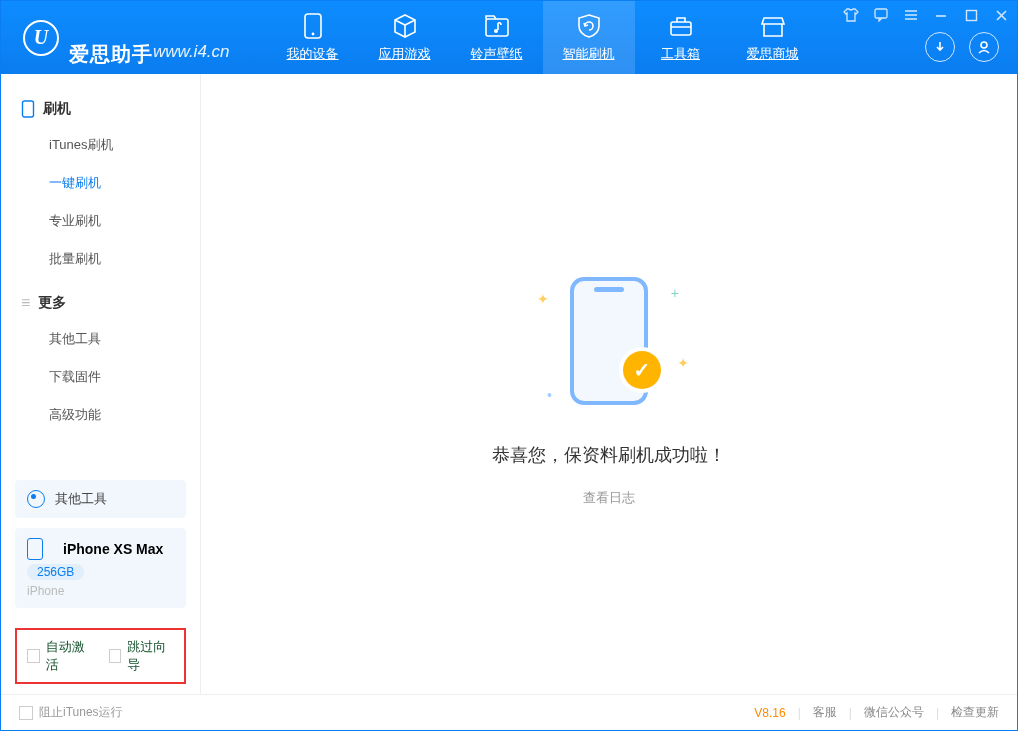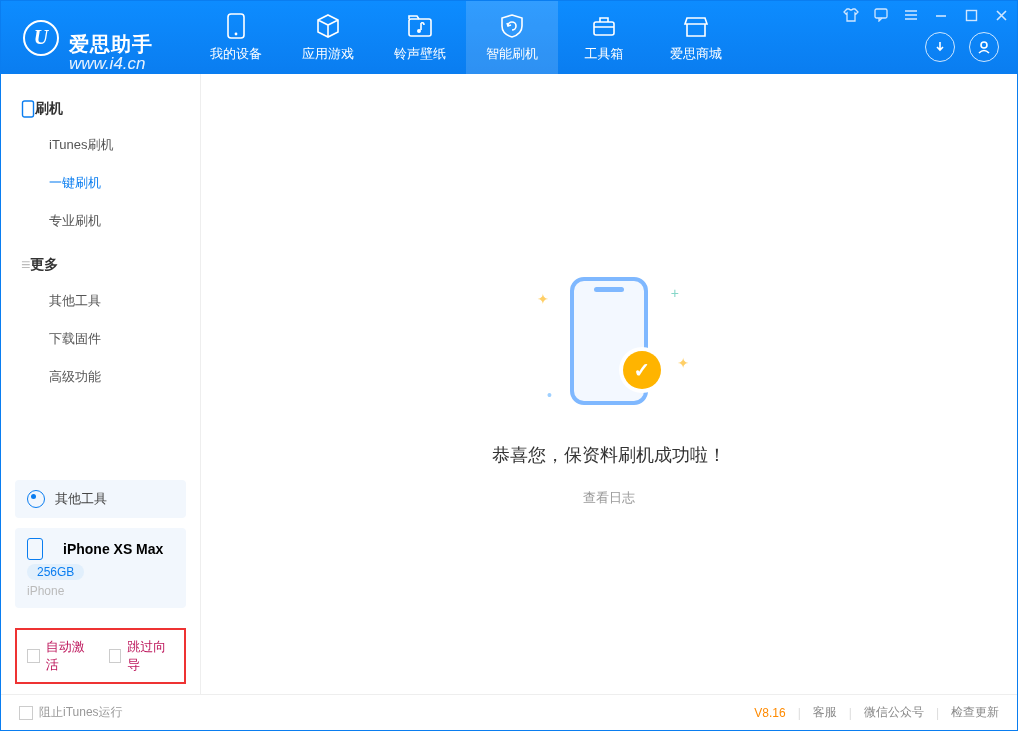--- a/index.html
+++ b/index.html
@@ -1,45 +1,45 @@
 <!DOCTYPE html>
 <html><head>
 <meta charset="utf-8">
 <style>
 * { margin:0; padding:0; box-sizing:border-box; font-family:"Microsoft YaHei","PingFang SC",sans-serif; }
 body { background:#888; display:flex; justify-content:center; align-items:center; min-height:100vh; }
 .window { width:1018px; height:731px; background:#fff; border:1px solid #0a7df0; display:flex; flex-direction:column; position:relative; }
 .titlebar { height:73px; background:linear-gradient(#0d8cff,#0a7df0); display:flex; align-items:center; color:#fff; position:relative; }
 .logo-area { display:flex; align-items:center; padding:0 22px; gap:10px; }
 .logo-badge { width:36px; height:36px; border:2.5px solid #fff; border-radius:50%; display:flex; align-items:center; justify-content:center; font-family:Georgia,serif; font-size:20px; font-weight:bold; font-style:italic; }
-.logo-text { display:flex; flex-direction:column; line-height:1.1;margin-top:32px; }
+.logo-text { display:flex; flex-direction:row; line-height:1.1;margin-top:32px; }
 .logo-text .cn { font-size:20px; font-weight:bold; letter-spacing:1px; }
 .logo-text .en { font-size:17px; opacity:.9;font-style:italic; }
 .tabs { display:flex; height:100%; margin-left:15px; }
-.tab { width:92px; display:flex; flex-direction:column; align-items:center; justify-content:center; gap:6px; font-size:13px; cursor:pointer; }
+.tab { width:92px; display:flex; flex-direction:column; align-items:center; justify-content:center; gap:6px; font-size:13px; cursor:pointer;text-decoration:underline; }
 .tab.active { background:rgba(255,255,255,.15); }
 .tab-icon { width:26px; height:26px; display:flex; align-items:center; justify-content:center; }
 .win-controls { position:absolute; right:6px; top:4px; display:flex; gap:10px; align-items:center; }
 .win-btn { width:20px; height:20px; display:flex; align-items:center; justify-content:center; cursor:pointer; color:#cfe6ff; font-size:13px; }
 .header-actions { position:absolute; right:18px; bottom:12px; display:flex; gap:14px; }
 .circle-btn { width:30px; height:30px; border:1.8px solid rgba(255,255,255,.8); border-radius:50%; display:flex; align-items:center; justify-content:center; cursor:pointer; color:#fff; }
 .body { flex:1; display:flex; overflow:hidden; }
 .sidebar { width:200px; border-right:1px solid #eee; display:flex; flex-direction:column; }
 .side-scroll { flex:1; padding:18px 0 0 0; }
 .side-group { margin-bottom:8px; }
-.side-title { display:flex; align-items:center; gap:0; padding:8px 20px; font-size:14px; color:#333; font-weight:bold; }
+.side-title { display:flex; align-items:center; gap:8px; padding:8px 20px; font-size:14px; color:#333; font-weight:bold; }
 .side-item { padding:10px 20px 10px 48px; font-size:13px; color:#555; cursor:pointer; }
 .side-item.active { color:#0a7df0; }
 .device-area { padding:10px 14px; }
 .device-box { background:#f2f7fd; border-radius:4px; padding:10px 12px; margin-bottom:10px; display:flex; align-items:center; gap:10px; font-size:13px; color:#444; }
 .device-box.dev { flex-direction:column; align-items:flex-start; gap:4px; }
 .dev-name { color:#000000; font-weight:bold; font-size:14px;margin-left:10px; }
 .dev-cap { display:inline-block; background:#e1effc; color:#0a7df0; border-radius:10px; padding:1px 10px; font-size:12px;text-align:right; }
 .dev-type { color:#bbb; font-size:12px; }
-.options-row { border:2px solid #e33; padding:8px 10px; display:flex; gap:16px; align-items:center; font-size:13px; color:#be185d; margin:0 14px 10px; }
+.options-row { border:2px solid #e33; padding:8px 10px; display:flex; gap:16px; align-items:center; font-size:13px; color:#14532d; margin:0 14px 10px; }
 .chk { display:flex; align-items:center; gap:6px; cursor:pointer; }
 .chkbox { width:14px; height:14px; border:1px solid #ccc; background:#fff; }
 .main { flex:1; display:flex; flex-direction:column; align-items:center; justify-content:center; gap:22px; }
 .illus { position:relative; width:160px; height:160px; display:flex; align-items:center; justify-content:center; }
 .phone { width:78px; height:128px; border:4px solid #7fb8ff; border-radius:14px; background:#f3f8ff; position:relative; }
 .phone::before { content:""; position:absolute; top:6px; left:50%; transform:translateX(-50%); width:30px; height:5px; background:#7fb8ff; border-radius:3px; }
 .check-circle { position:absolute; right:28px; bottom:32px; width:38px; height:38px; background:#ffb400; border-radius:50%; display:flex; align-items:center; justify-content:center; color:#fff; font-size:20px; font-weight:bold; box-shadow:0 0 0 4px #fff; }
 .sparkle { position:absolute; font-size:14px; color:#ffcf66; }
 .sp1{left:8px;top:30px;} .sp2{right:10px;top:24px;color:#86d6c8;} .sp3{left:18px;bottom:18px;color:#9fd0ff;} .sp4{right:0;bottom:50px;}
 .msg { font-size:18px; color:#333; }
@@ -183,20 +183,21 @@
             <span>
                 <svg width="14" height="18" viewBox="0 0 14 18">
                   <rect x="1.5" y="1" width="11" height="16" rx="2" fill="none" stroke="#0a7df0" stroke-width="1.4"></rect>
                 </svg>
               </span>
             <span>刷机</span>
           </div>
           <div class="side-item">iTunes刷机</div>
           <div class="side-item active">一键刷机</div>
           <div class="side-item">专业刷机</div>
+          <div class="side-item">批量刷机</div>
         </div>
         <div class="side-group">
           <div class="side-title">
             <span style="color:#bbb;font-size:16px;">≡</span>
             <span>更多</span>
           </div>
           <div class="side-item">其他工具</div>
           <div class="side-item">下载固件</div>
           <div class="side-item">高级功能</div>
         </div>

